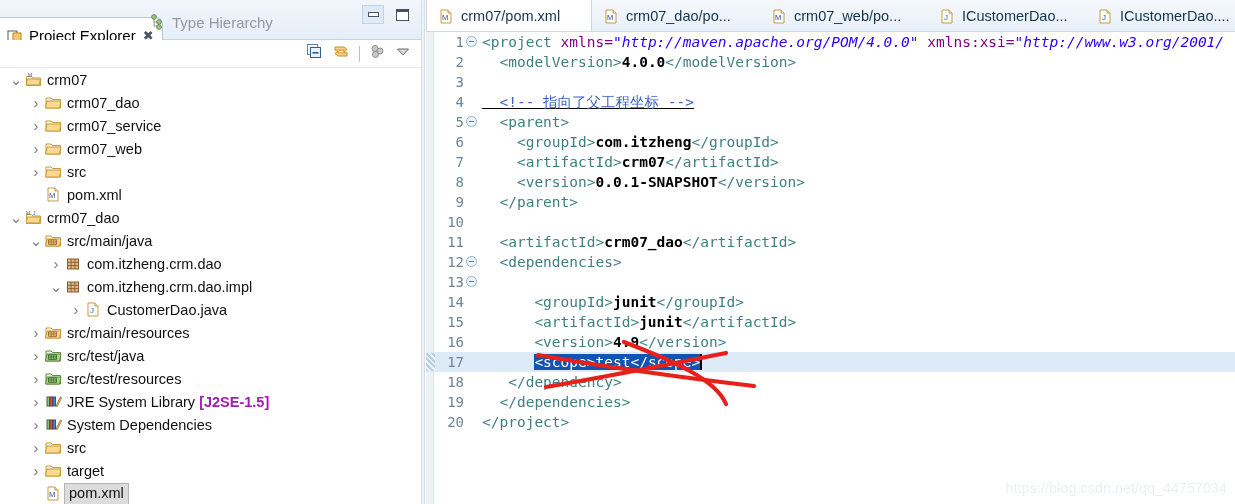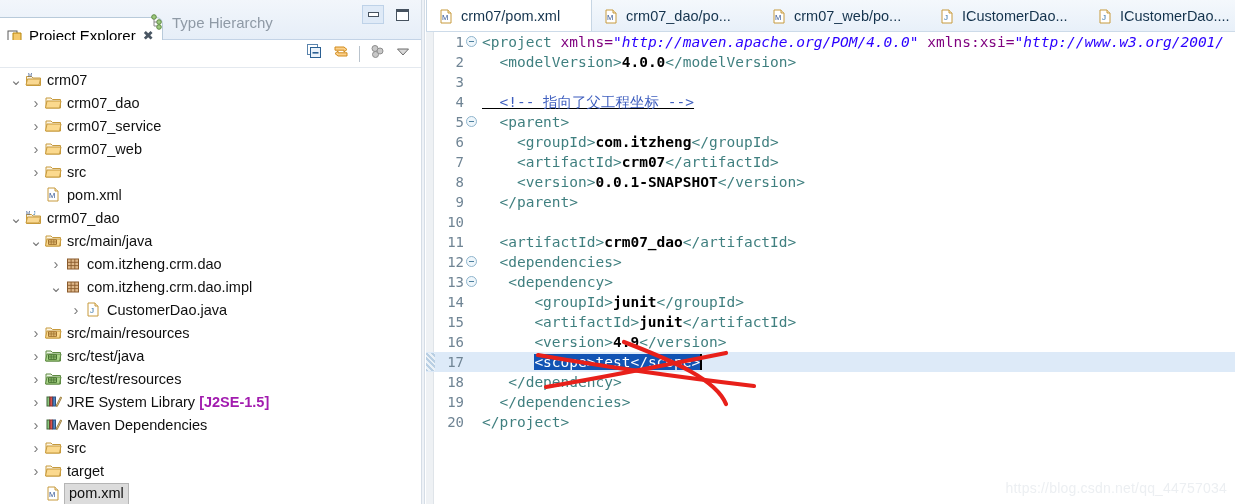--- a/index.html
+++ b/index.html
@@ -486,21 +486,21 @@
           <span style="flex: 0 0 28px;"></span>
           <span class="arrow" style="font-size: 15px;">›</span>
           <span class="ico">
             <svg width="17" height="15" viewBox="0 0 17 15">
               <rect x="2" y="3" width="2.5" height="9" fill="#8ac77e" stroke="#41683a"></rect>
               <rect x="5" y="3" width="2.5" height="9" fill="#d9534f" stroke="#8a2e2c"></rect>
               <rect x="8" y="3" width="2.5" height="9" fill="#4f86c6" stroke="#2d5282"></rect>
               <path d="M11 12 l4.5 -9 l1.2 0.5 l-4.5 9 z" fill="#f3e3b8" stroke="#9a7c3a"></path>
             </svg>
           </span>
-          <span class="lbl">Maven Dependencies</span>
+          <span class="lbl">System Dependencies</span>
         </div>
         <div class="trow">
           <span style="flex: 0 0 28px;"></span>
           <span class="arrow" style="font-size: 15px;">›</span>
           <span class="ico">
             <svg width="17" height="15" viewBox="0 0 17 15">
               <path d="M1 3 h5 l1.5 1.5 h8 v8.5 h-14.5 z" fill="#fdf6e6" stroke="#c79a3c"></path>
               <path d="M2 6 h14 l-1.5 7 h-14 z" fill="#fbd98e" stroke="#c79a3c"></path>
             </svg>
           </span>
@@ -597,21 +597,21 @@
           <div class="cline"><span class="lnum">3</span><span class="ctxt" style="left: 56px;"></span></div>
           <div class="cline"><span class="lnum">4</span><span class="ctxt" style="left: 56px; text-decoration: underline;"><span class="cm">  &lt;!-- 指向了父工程坐标 --&gt;</span></span></div>
           <div class="cline"><span class="lnum">5</span><span class="fold"></span><span class="ctxt" style="left: 56px;"><span class="tg">  &lt;parent&gt;</span></span></div>
           <div class="cline"><span class="lnum">6</span><span class="ctxt" style="left: 56px; text-align: right;"><span class="tg">    &lt;groupId&gt;</span><span class="tx">com.itzheng</span><span class="tg">&lt;/groupId&gt;</span></span></div>
           <div class="cline"><span class="lnum">7</span><span class="ctxt" style="left: 56px;"><span class="tg">    &lt;artifactId&gt;</span><span class="tx">crm07</span><span class="tg">&lt;/artifactId&gt;</span></span></div>
           <div class="cline"><span class="lnum">8</span><span class="ctxt" style="left: 56px;"><span class="tg">    &lt;version&gt;</span><span class="tx">0.0.1-SNAPSHOT</span><span class="tg">&lt;/version&gt;</span></span></div>
           <div class="cline"><span class="lnum">9</span><span class="ctxt" style="left: 56px;"><span class="tg">  &lt;/parent&gt;</span></span></div>
           <div class="cline"><span class="lnum">10</span><span class="ctxt" style="left: 56px;"></span></div>
           <div class="cline"><span class="lnum">11</span><span class="ctxt" style="left: 56px;"><span class="tg">  &lt;artifactId&gt;</span><span class="tx">crm07_dao</span><span class="tg">&lt;/artifactId&gt;</span></span></div>
           <div class="cline"><span class="lnum">12</span><span class="fold"></span><span class="ctxt" style="left: 56px;"><span class="tg">  &lt;dependencies&gt;</span></span></div>
-          <div class="cline"><span class="lnum">13</span><span class="fold"></span><span class="ctxt" style="left: 56px;"><span class="tg">   &lt;dependency&gt;</span></span></div>
+          <div class="cline"><span class="lnum">13</span><span class="fold"></span></div>
           <div class="cline"><span class="lnum">14</span><span class="ctxt" style="left: 56px;"><span class="tg">      &lt;groupId&gt;</span><span class="tx">junit</span><span class="tg">&lt;/groupId&gt;</span></span></div>
           <div class="cline"><span class="lnum">15</span><span class="ctxt" style="left: 56px;"><span class="tg">      &lt;artifactId&gt;</span><span class="tx">junit</span><span class="tg">&lt;/artifactId&gt;</span></span></div>
           <div class="cline"><span class="lnum">16</span><span class="ctxt" style="left: 56px;"><span class="tg">      &lt;version&gt;</span><span class="tx">4.9</span><span class="tg">&lt;/version&gt;</span></span></div>
           <div class="cline hl"><span class="marker"></span><span class="lnum">17</span><span class="ctxt" style="left: 56px;"><span class="tg">      </span><span class="selbox">&lt;scope&gt;test&lt;/scope&gt;</span><span class="caret"></span></span></div>
           <div class="cline"><span class="lnum">18</span><span class="ctxt" style="left: 56px;"><span class="tg">   &lt;/dependency&gt;</span></span></div>
           <div class="cline"><span class="lnum">19</span><span class="ctxt" style="left: 56px;"><span class="tg">  &lt;/dependencies&gt;</span></span></div>
           <div class="cline"><span class="lnum">20</span><span class="ctxt" style="left: 56px;"><span class="tg">&lt;/project&gt;</span></span></div>
         </div>
 
       <svg id="annotation" viewBox="0 0 809 472">

